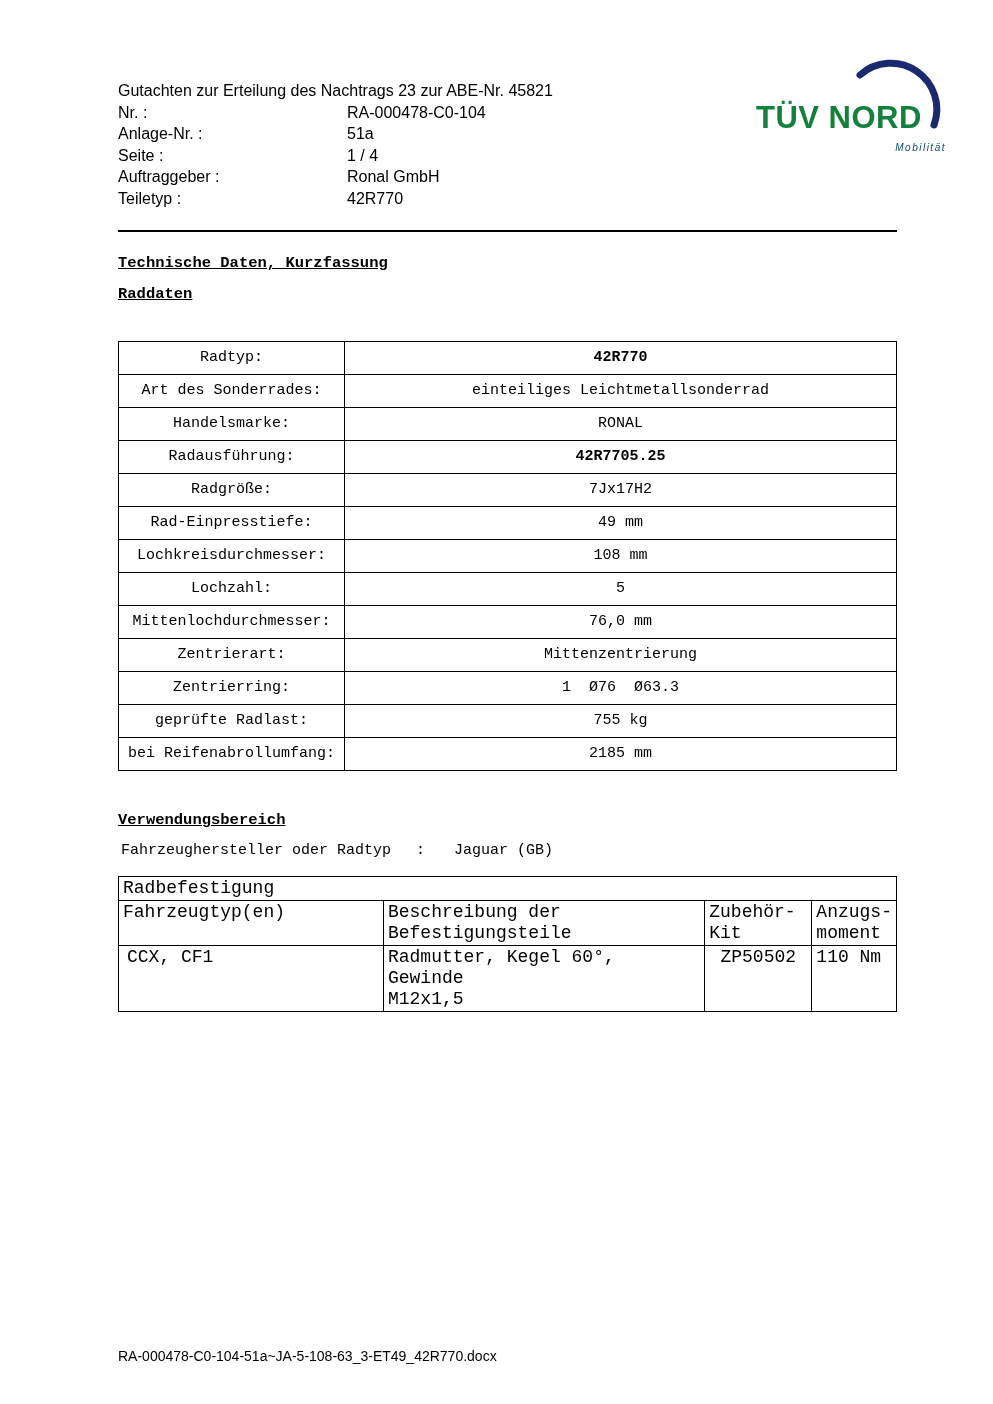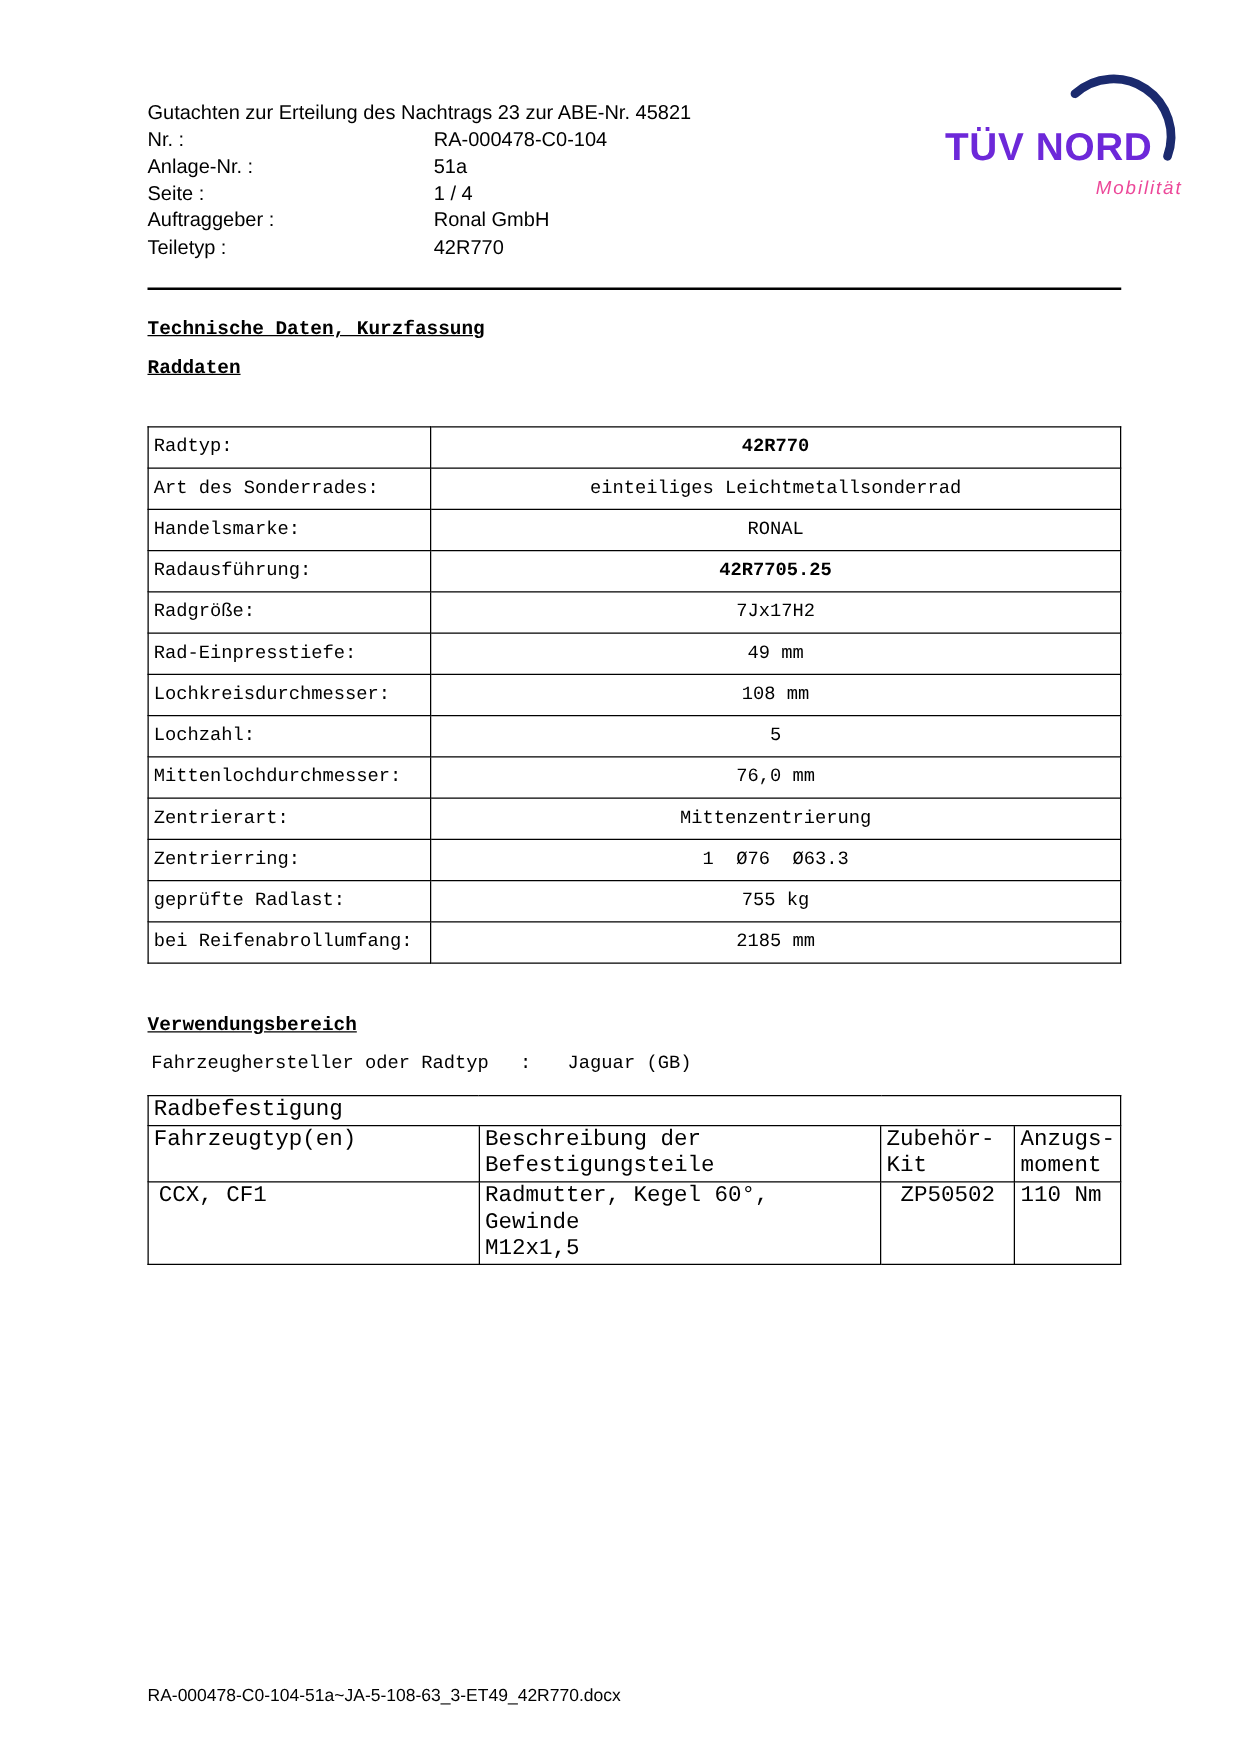--- a/index.html
+++ b/index.html
@@ -43,31 +43,31 @@
     left: 0;
     top: 0;
   }
   .logo-text {
     position: absolute;
     left: 8px;
     top: 55px;
     font-size: 31px;
     font-weight: bold;
     letter-spacing: 0.5px;
-    color: #6d28d9;
+    color: #15803d;
     white-space: nowrap;
   }
   .logo-tagline {
     position: absolute;
     right: 12px;
     top: 97px;
-    font-size: 15px;
+    font-size: 10px;
     font-style: italic;
     letter-spacing: 1.5px;
-    color: #ec4899;
+    color: #0c4a6e;
     white-space: nowrap;
   }
 
   
   .rule {
     position: absolute;
     left: 118px;
     top: 230px;
     width: 779px;
     border-top: 2px solid #000;
@@ -97,21 +97,21 @@
     margin-top: 38px;
     font-size: 15px;
   }
   table.raddaten td {
     border: 1px solid #000;
     padding: 6px 4px;
     line-height: 20px;
   }
   table.raddaten td.lbl {
     width: 217px;
-    text-align: left;
+    text-align: center;
   }
   table.raddaten td.val {
     text-align: center;
     white-space: pre-wrap;
   }
   .bold { font-weight: bold; }
 
   .vehicle-line {
     margin-top: 13px;
     padding-left: 3px;

